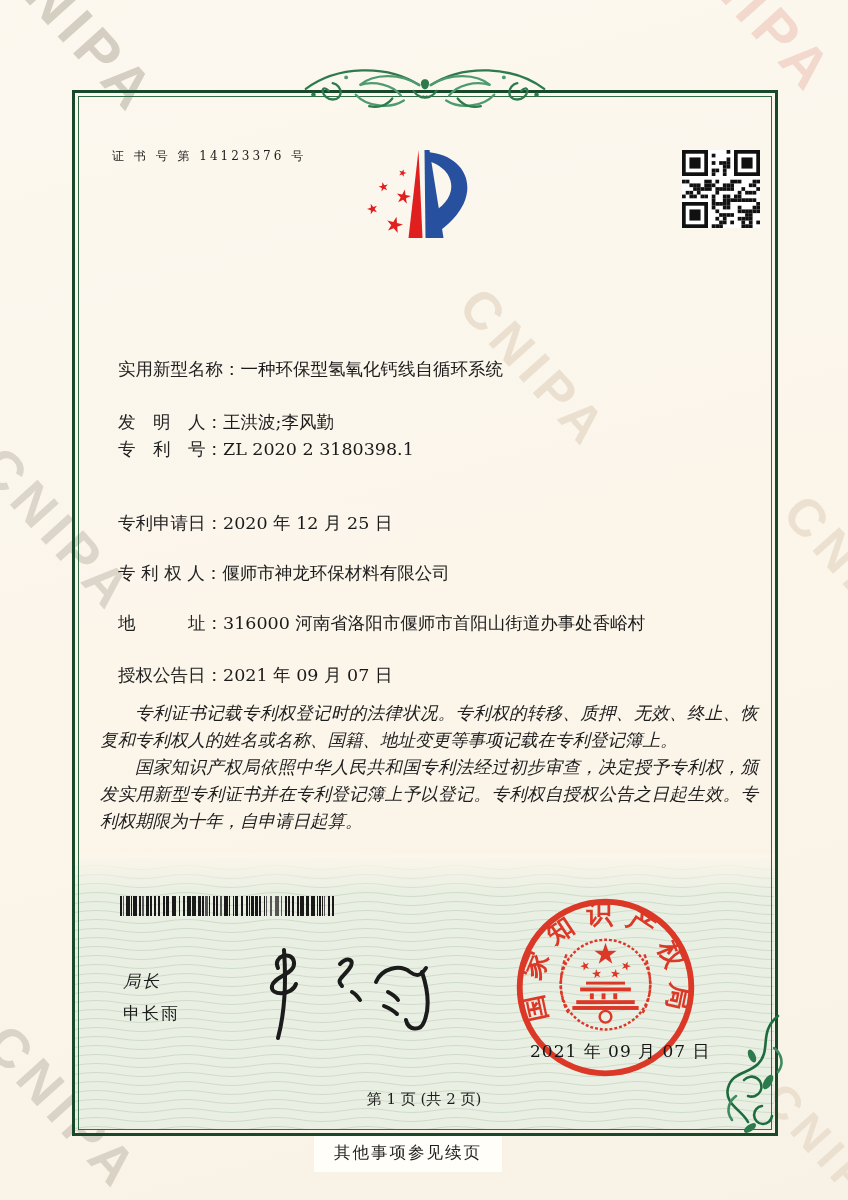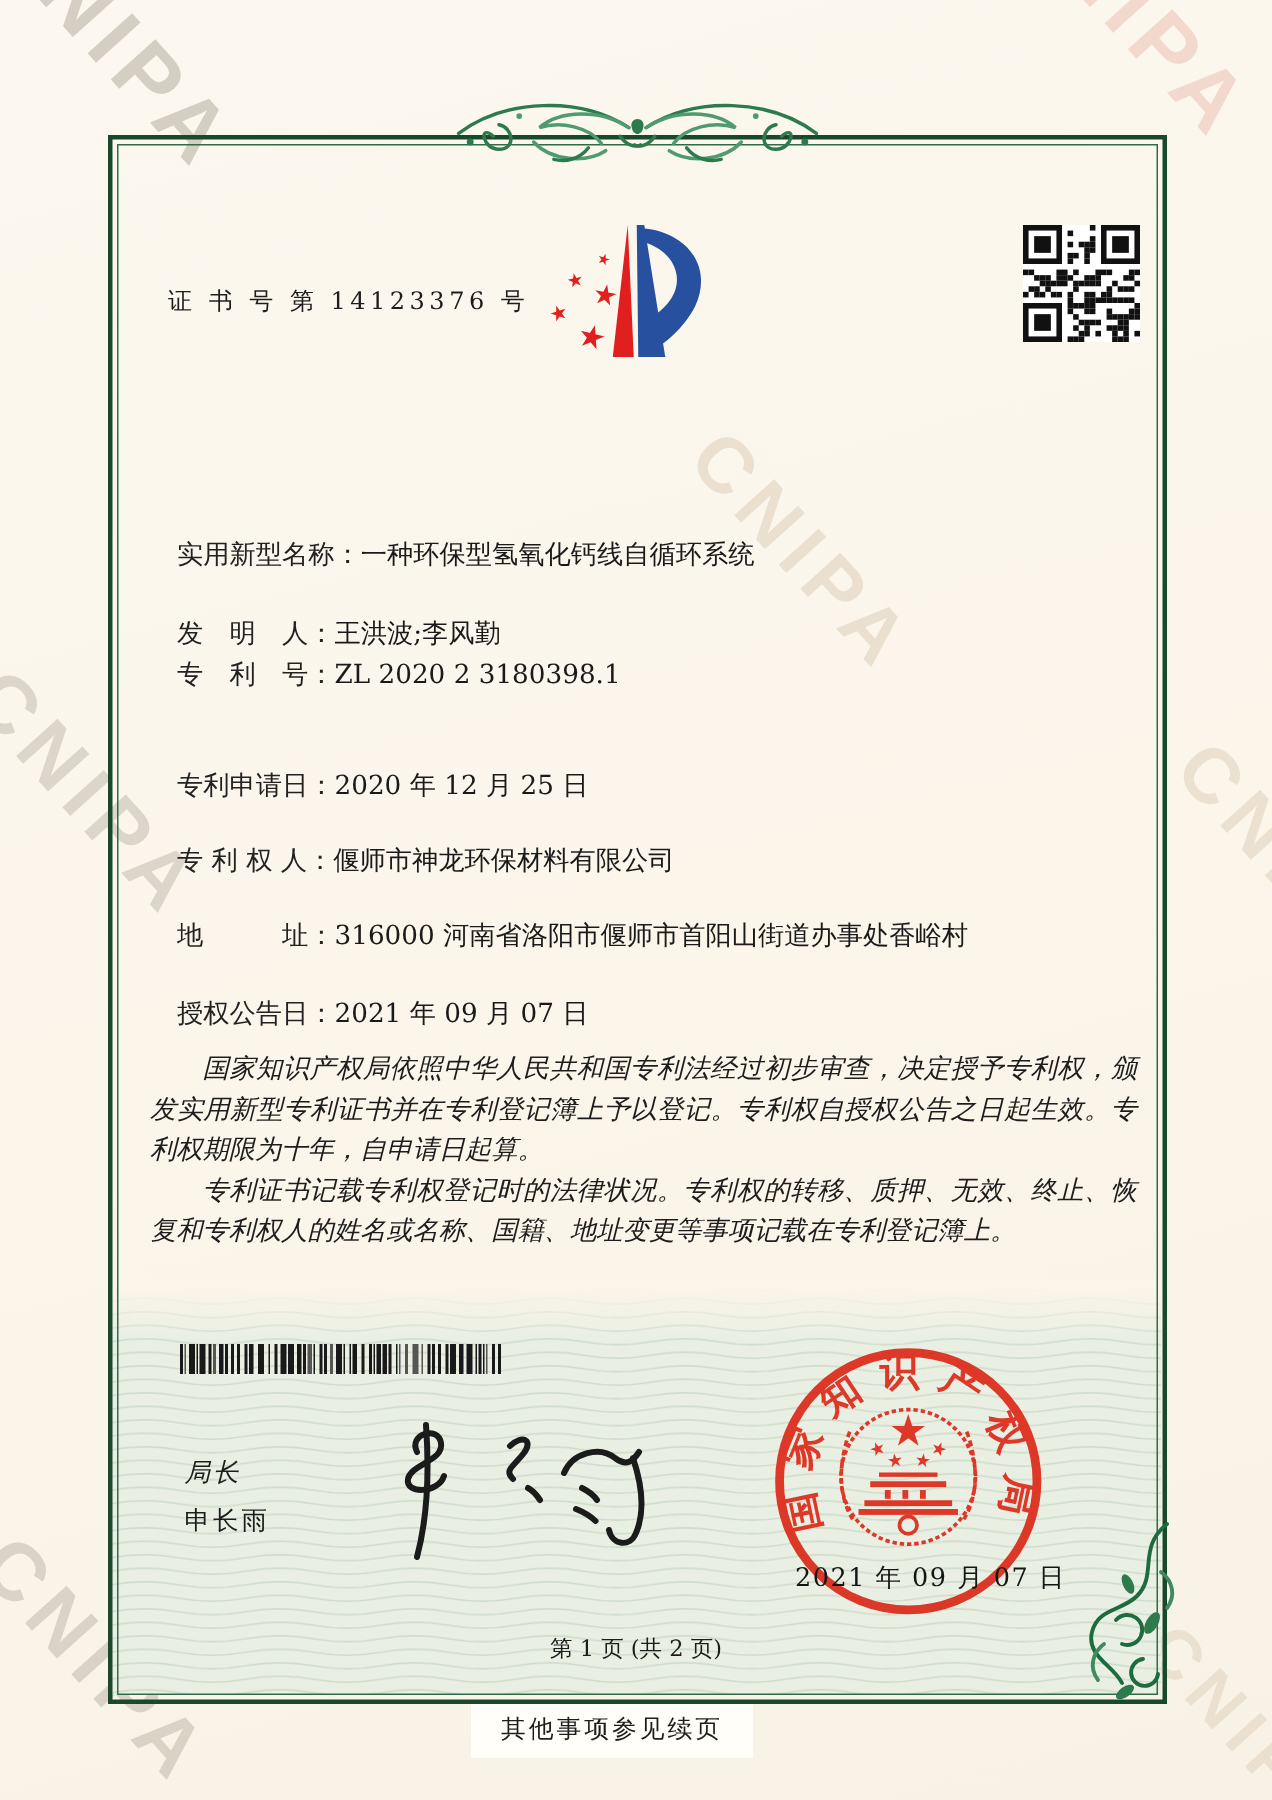--- a/index.html
+++ b/index.html
@@ -7,21 +7,21 @@
         background:linear-gradient(165deg,#fcf8ef 0%,#fbf5ea 55%,#f8f2e6 100%);
         font-family:"DejaVu Serif","Liberation Serif",serif;color:#1d1d1d;}
   .wm{position:absolute;font-family:"Liberation Sans","DejaVu Sans",sans-serif;
       font-weight:bold;letter-spacing:7px;transform:rotate(48deg);z-index:0;user-select:none;}
   .band{position:absolute;left:74px;top:854px;z-index:1;}
   .band-fade{position:absolute;left:74px;top:854px;width:700px;height:40px;z-index:1;
       background:linear-gradient(#fbf5ea 10%,rgba(251,245,234,0));}
   .frame{position:absolute;left:72px;top:90px;width:700px;height:1040px;
       border:3px solid #17492a;z-index:3;pointer-events:none;}
   .frame-inner{position:absolute;left:3px;top:3px;right:3px;bottom:3px;border:1px solid #306b46;}
-  .cert-no{position:absolute;left:112px;top:148px;font-size:16px;letter-spacing:3px;z-index:2;margin-top:43px;}
+  .cert-no{position:absolute;left:112px;top:148px;font-size:12px;letter-spacing:3px;z-index:2;}
   .logo{position:absolute;left:360px;top:138px;z-index:2;}
   .qr{position:absolute;left:682px;top:150px;z-index:2;}
   .title{position:absolute;left:72px;top:256px;width:700px;text-align:center;
       font-size:40px;font-weight:bold;letter-spacing:7px;padding-left:7px;color:#141414;z-index:2;}
   .row{position:absolute;left:118px;font-size:17.5px;white-space:nowrap;z-index:2;}
   .row .lbl{color:#222;}
   .row .val{color:#1a1a1a;}
   .row2{position:absolute;left:430px;font-size:17.5px;white-space:nowrap;z-index:2;}
   .body-text{position:absolute;left:100px;top:700px;width:658px;z-index:2;
       font-size:17.5px;line-height:27px;text-align:justify;font-style:italic;}
@@ -229,22 +229,22 @@
     <span class="lbl">专 利 权 人：</span><span class="val">偃师市神龙环保材料有限公司</span>
   </div>
   <div class="row" style="top:611px;">
     <span class="lbl">地　　　址：</span><span class="val">316000 河南省洛阳市偃师市首阳山街道办事处香峪村</span>
   </div>
   <div class="row" style="top:663px;">
     <span class="lbl">授权公告日：</span><span class="val">2021 年 09 月 07 日</span>
   </div>
 
   <div class="body-text">
+    <p>专利证书记载专利权登记时的法律状况。专利权的转移、质押、无效、终止、恢复和专利权人的姓名或名称、国籍、地址变更等事项记载在专利登记簿上。</p>
     <p>国家知识产权局依照中华人民共和国专利法经过初步审查，决定授予专利权，颁发实用新型专利证书并在专利登记簿上予以登记。专利权自授权公告之日起生效。专利权期限为十年，自申请日起算。</p>
-    <p>专利证书记载专利权登记时的法律状况。专利权的转移、质押、无效、终止、恢复和专利权人的姓名或名称、国籍、地址变更等事项记载在专利登记簿上。</p>
   </div>
 
   <div class="barcode" id="barcode"><i style="width: 2px; background: rgb(25, 25, 25); margin-right: 1px;"></i><i style="width: 1px; background: rgb(85, 85, 85); margin-right: 2px;"></i><i style="width: 4px; background: rgb(25, 25, 25); margin-right: 1px;"></i><i style="width: 1px; background: rgb(25, 25, 25); margin-right: 1px;"></i><i style="width: 4px; background: rgb(25, 25, 25); margin-right: 2px;"></i><i style="width: 2px; background: rgb(25, 25, 25); margin-right: 1px;"></i><i style="width: 2px; background: rgb(85, 85, 85); margin-right: 2px;"></i><i style="width: 3px; background: rgb(25, 25, 25); margin-right: 1px;"></i><i style="width: 2px; background: rgb(25, 25, 25); margin-right: 2px;"></i><i style="width: 2px; background: rgb(25, 25, 25); margin-right: 2px;"></i><i style="width: 2px; background: rgb(25, 25, 25); margin-right: 3px;"></i><i style="width: 2px; background: rgb(25, 25, 25); margin-right: 1px;"></i><i style="width: 3px; background: rgb(25, 25, 25); margin-right: 3px;"></i><i style="width: 4px; background: rgb(25, 25, 25); margin-right: 3px;"></i><i style="width: 1px; background: rgb(25, 25, 25); margin-right: 3px;"></i><i style="width: 2px; background: rgb(25, 25, 25); margin-right: 2px;"></i><i style="width: 4px; background: rgb(25, 25, 25); margin-right: 1px;"></i><i style="width: 4px; background: rgb(25, 25, 25); margin-right: 2px;"></i><i style="width: 3px; background: rgb(25, 25, 25); margin-right: 1px;"></i><i style="width: 2px; background: rgb(25, 25, 25); margin-right: 1px;"></i><i style="width: 3px; background: rgb(85, 85, 85); margin-right: 1px;"></i><i style="width: 1px; background: rgb(25, 25, 25); margin-right: 3px;"></i><i style="width: 2px; background: rgb(25, 25, 25); margin-right: 1px;"></i><i style="width: 2px; background: rgb(25, 25, 25); margin-right: 2px;"></i><i style="width: 2px; background: rgb(85, 85, 85); margin-right: 2px;"></i><i style="width: 4px; background: rgb(25, 25, 25); margin-right: 1px;"></i><i style="width: 1px; background: rgb(25, 25, 25); margin-right: 3px;"></i><i style="width: 1px; background: rgb(25, 25, 25); margin-right: 1px;"></i><i style="width: 3px; background: rgb(25, 25, 25); margin-right: 3px;"></i><i style="width: 2px; background: rgb(25, 25, 25); margin-right: 3px;"></i><i style="width: 2px; background: rgb(25, 25, 25); margin-right: 1px;"></i><i style="width: 1px; background: rgb(25, 25, 25); margin-right: 1px;"></i><i style="width: 3px; background: rgb(25, 25, 25); margin-right: 1px;"></i><i style="width: 3px; background: rgb(25, 25, 25); margin-right: 1px;"></i><i style="width: 2px; background: rgb(25, 25, 25); margin-right: 3px;"></i><i style="width: 1px; background: rgb(25, 25, 25); margin-right: 1px;"></i><i style="width: 1px; background: rgb(85, 85, 85); margin-right: 3px;"></i><i style="width: 2px; background: rgb(85, 85, 85); margin-right: 3px;"></i><i style="width: 4px; background: rgb(85, 85, 85); margin-right: 2px;"></i><i style="width: 1px; background: rgb(85, 85, 85); margin-right: 3px;"></i><i style="width: 2px; background: rgb(25, 25, 25); margin-right: 1px;"></i><i style="width: 2px; background: rgb(25, 25, 25); margin-right: 2px;"></i><i style="width: 2px; background: rgb(25, 25, 25); margin-right: 3px;"></i><i style="width: 2px; background: rgb(25, 25, 25); margin-right: 1px;"></i><i style="width: 4px; background: rgb(25, 25, 25); margin-right: 2px;"></i><i style="width: 3px; background: rgb(25, 25, 25); margin-right: 2px;"></i><i style="width: 4px; background: rgb(25, 25, 25); margin-right: 2px;"></i><i style="width: 1px; background: rgb(25, 25, 25); margin-right: 1px;"></i><i style="width: 2px; background: rgb(25, 25, 25); margin-right: 1px;"></i><i style="width: 1px; background: rgb(25, 25, 25); margin-right: 1px;"></i><i style="width: 1px; background: rgb(85, 85, 85); margin-right: 3px;"></i><i style="width: 2px; background: rgb(25, 25, 25); margin-right: 2px;"></i><i style="width: 2px; background: rgb(25, 25, 25); margin-right: 2px;"></i></div>
 
   <div class="director">局长</div>
   <div class="director-name">申长雨</div>
   <svg class="sig" width="200" height="100" viewBox="0 0 200 100">
     <g fill="none" stroke="#1b1b1b" stroke-width="4" stroke-linecap="round">
       <path d="M30 26 C24 14 44 8 46 20 C48 32 26 34 24 44 C22 54 44 54 48 42"></path>
       <path d="M36 8 C38 36 38 66 30 96"></path>

